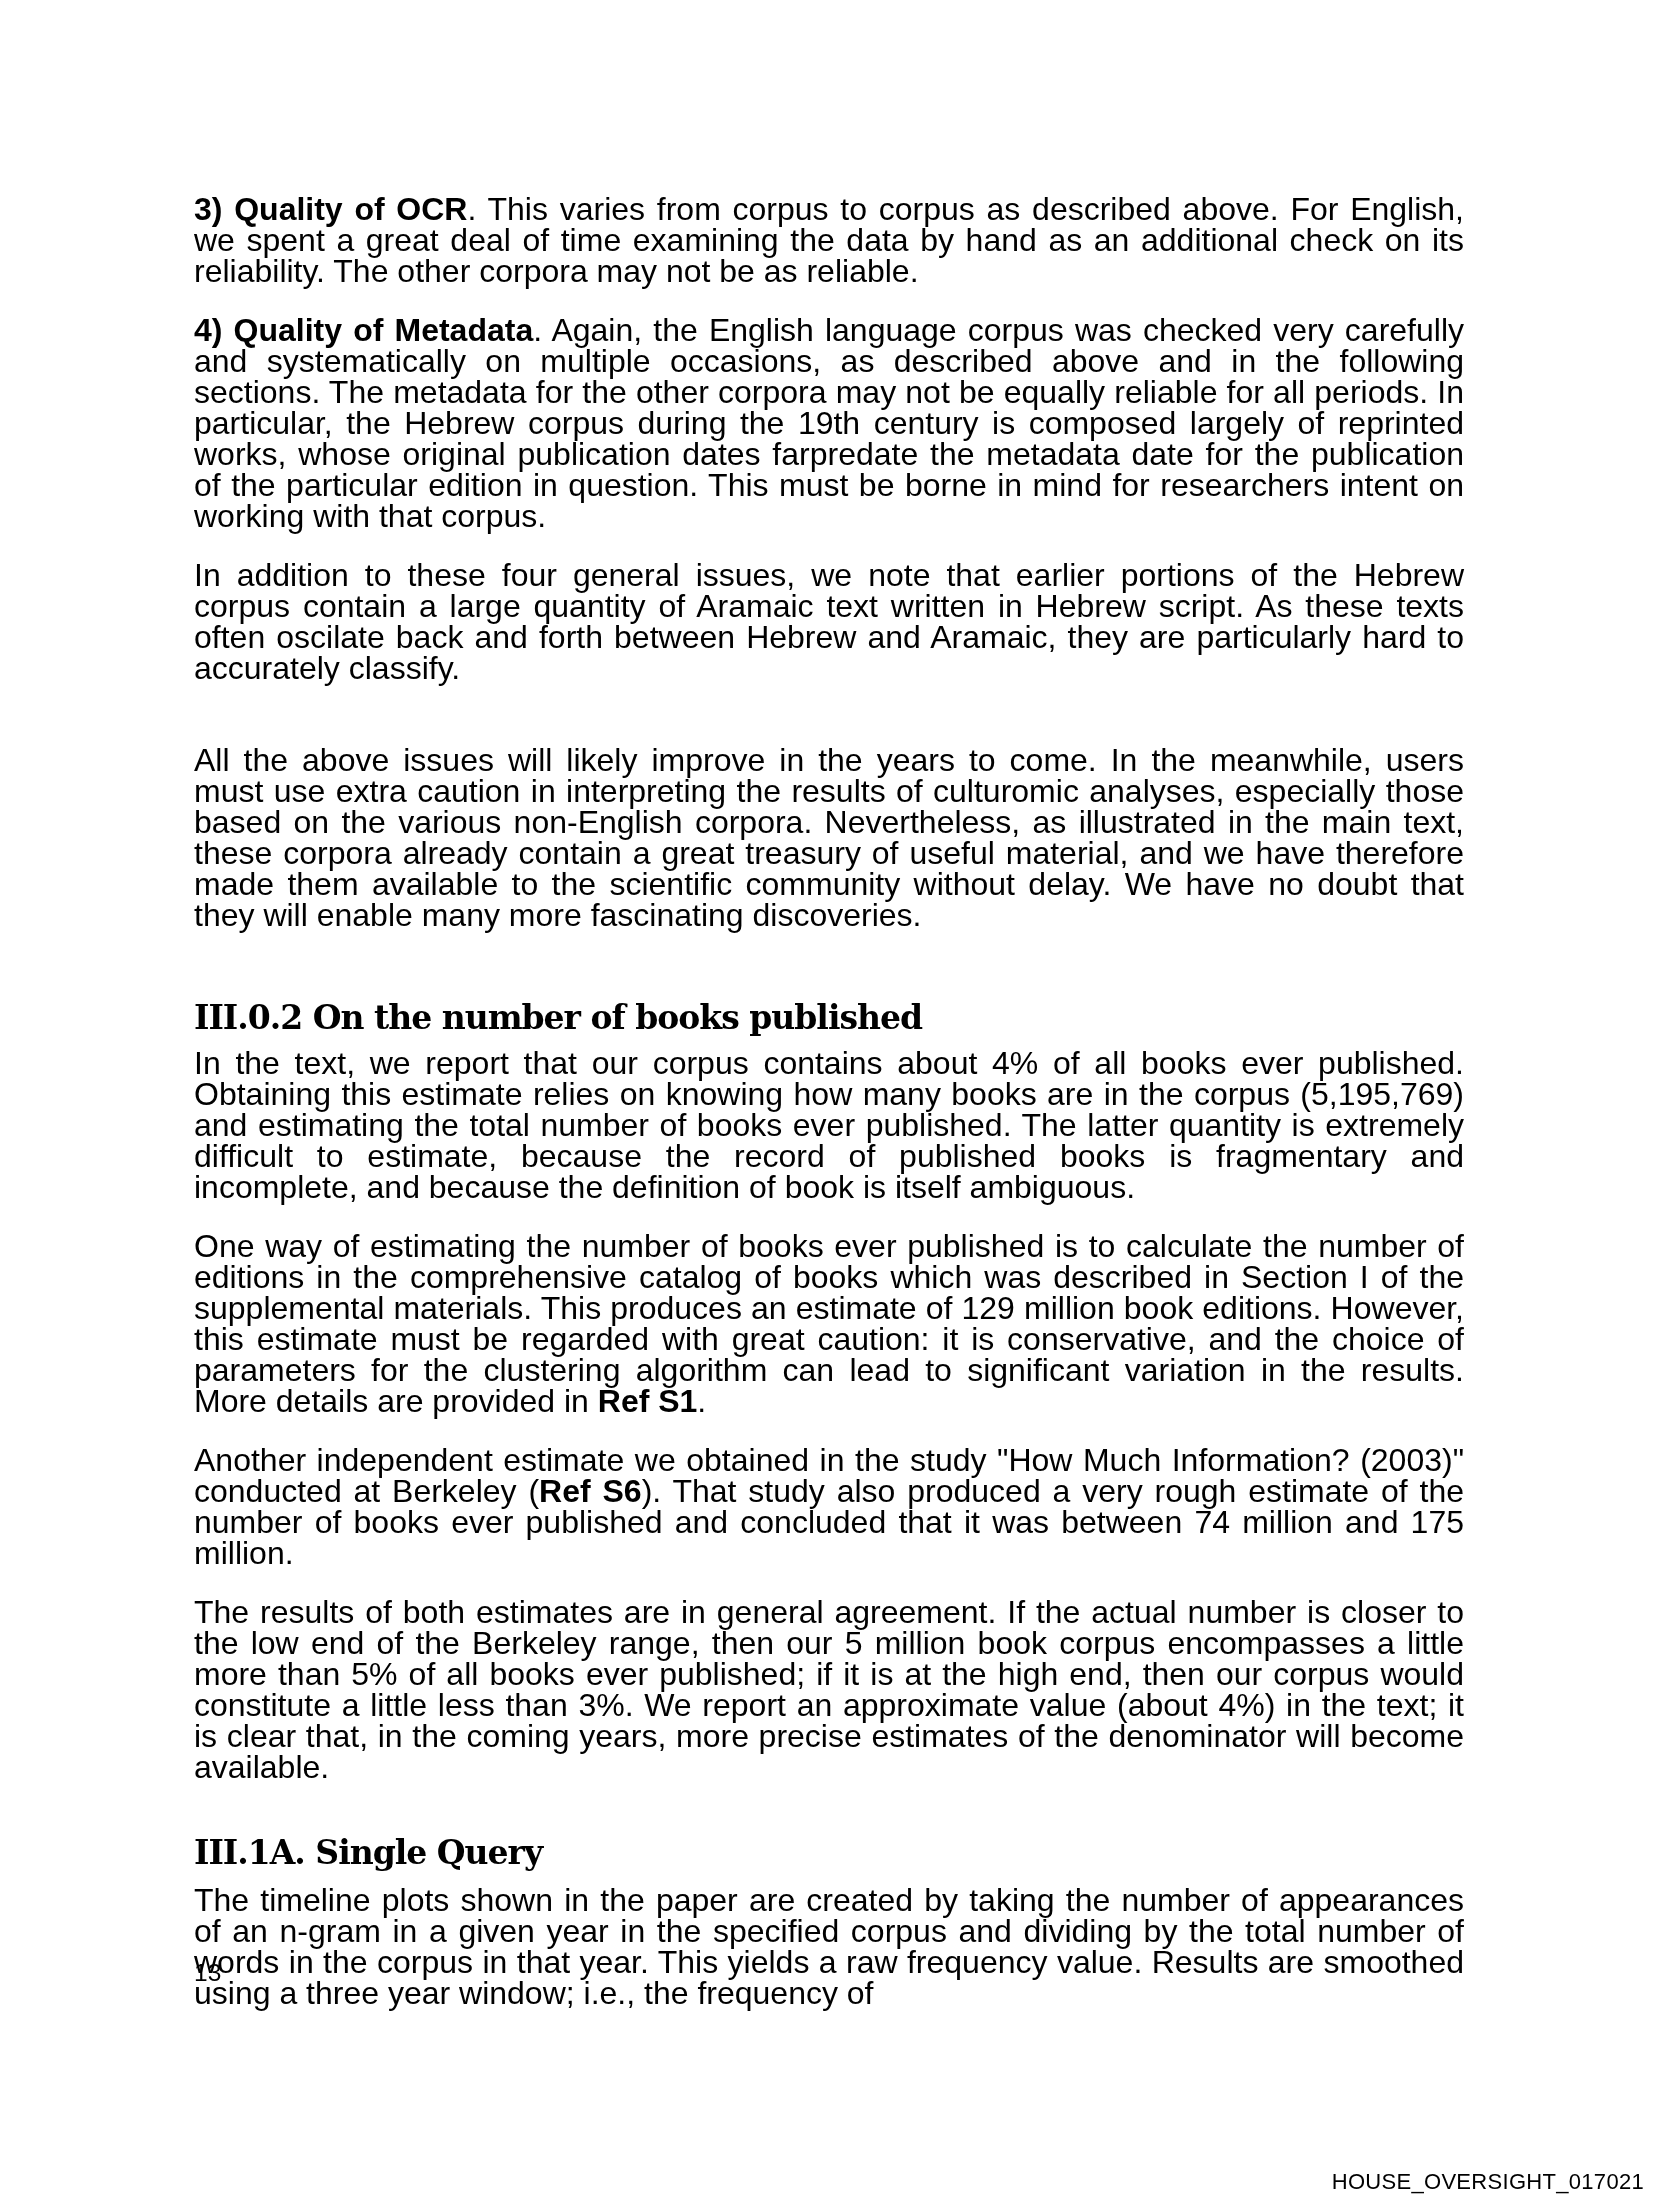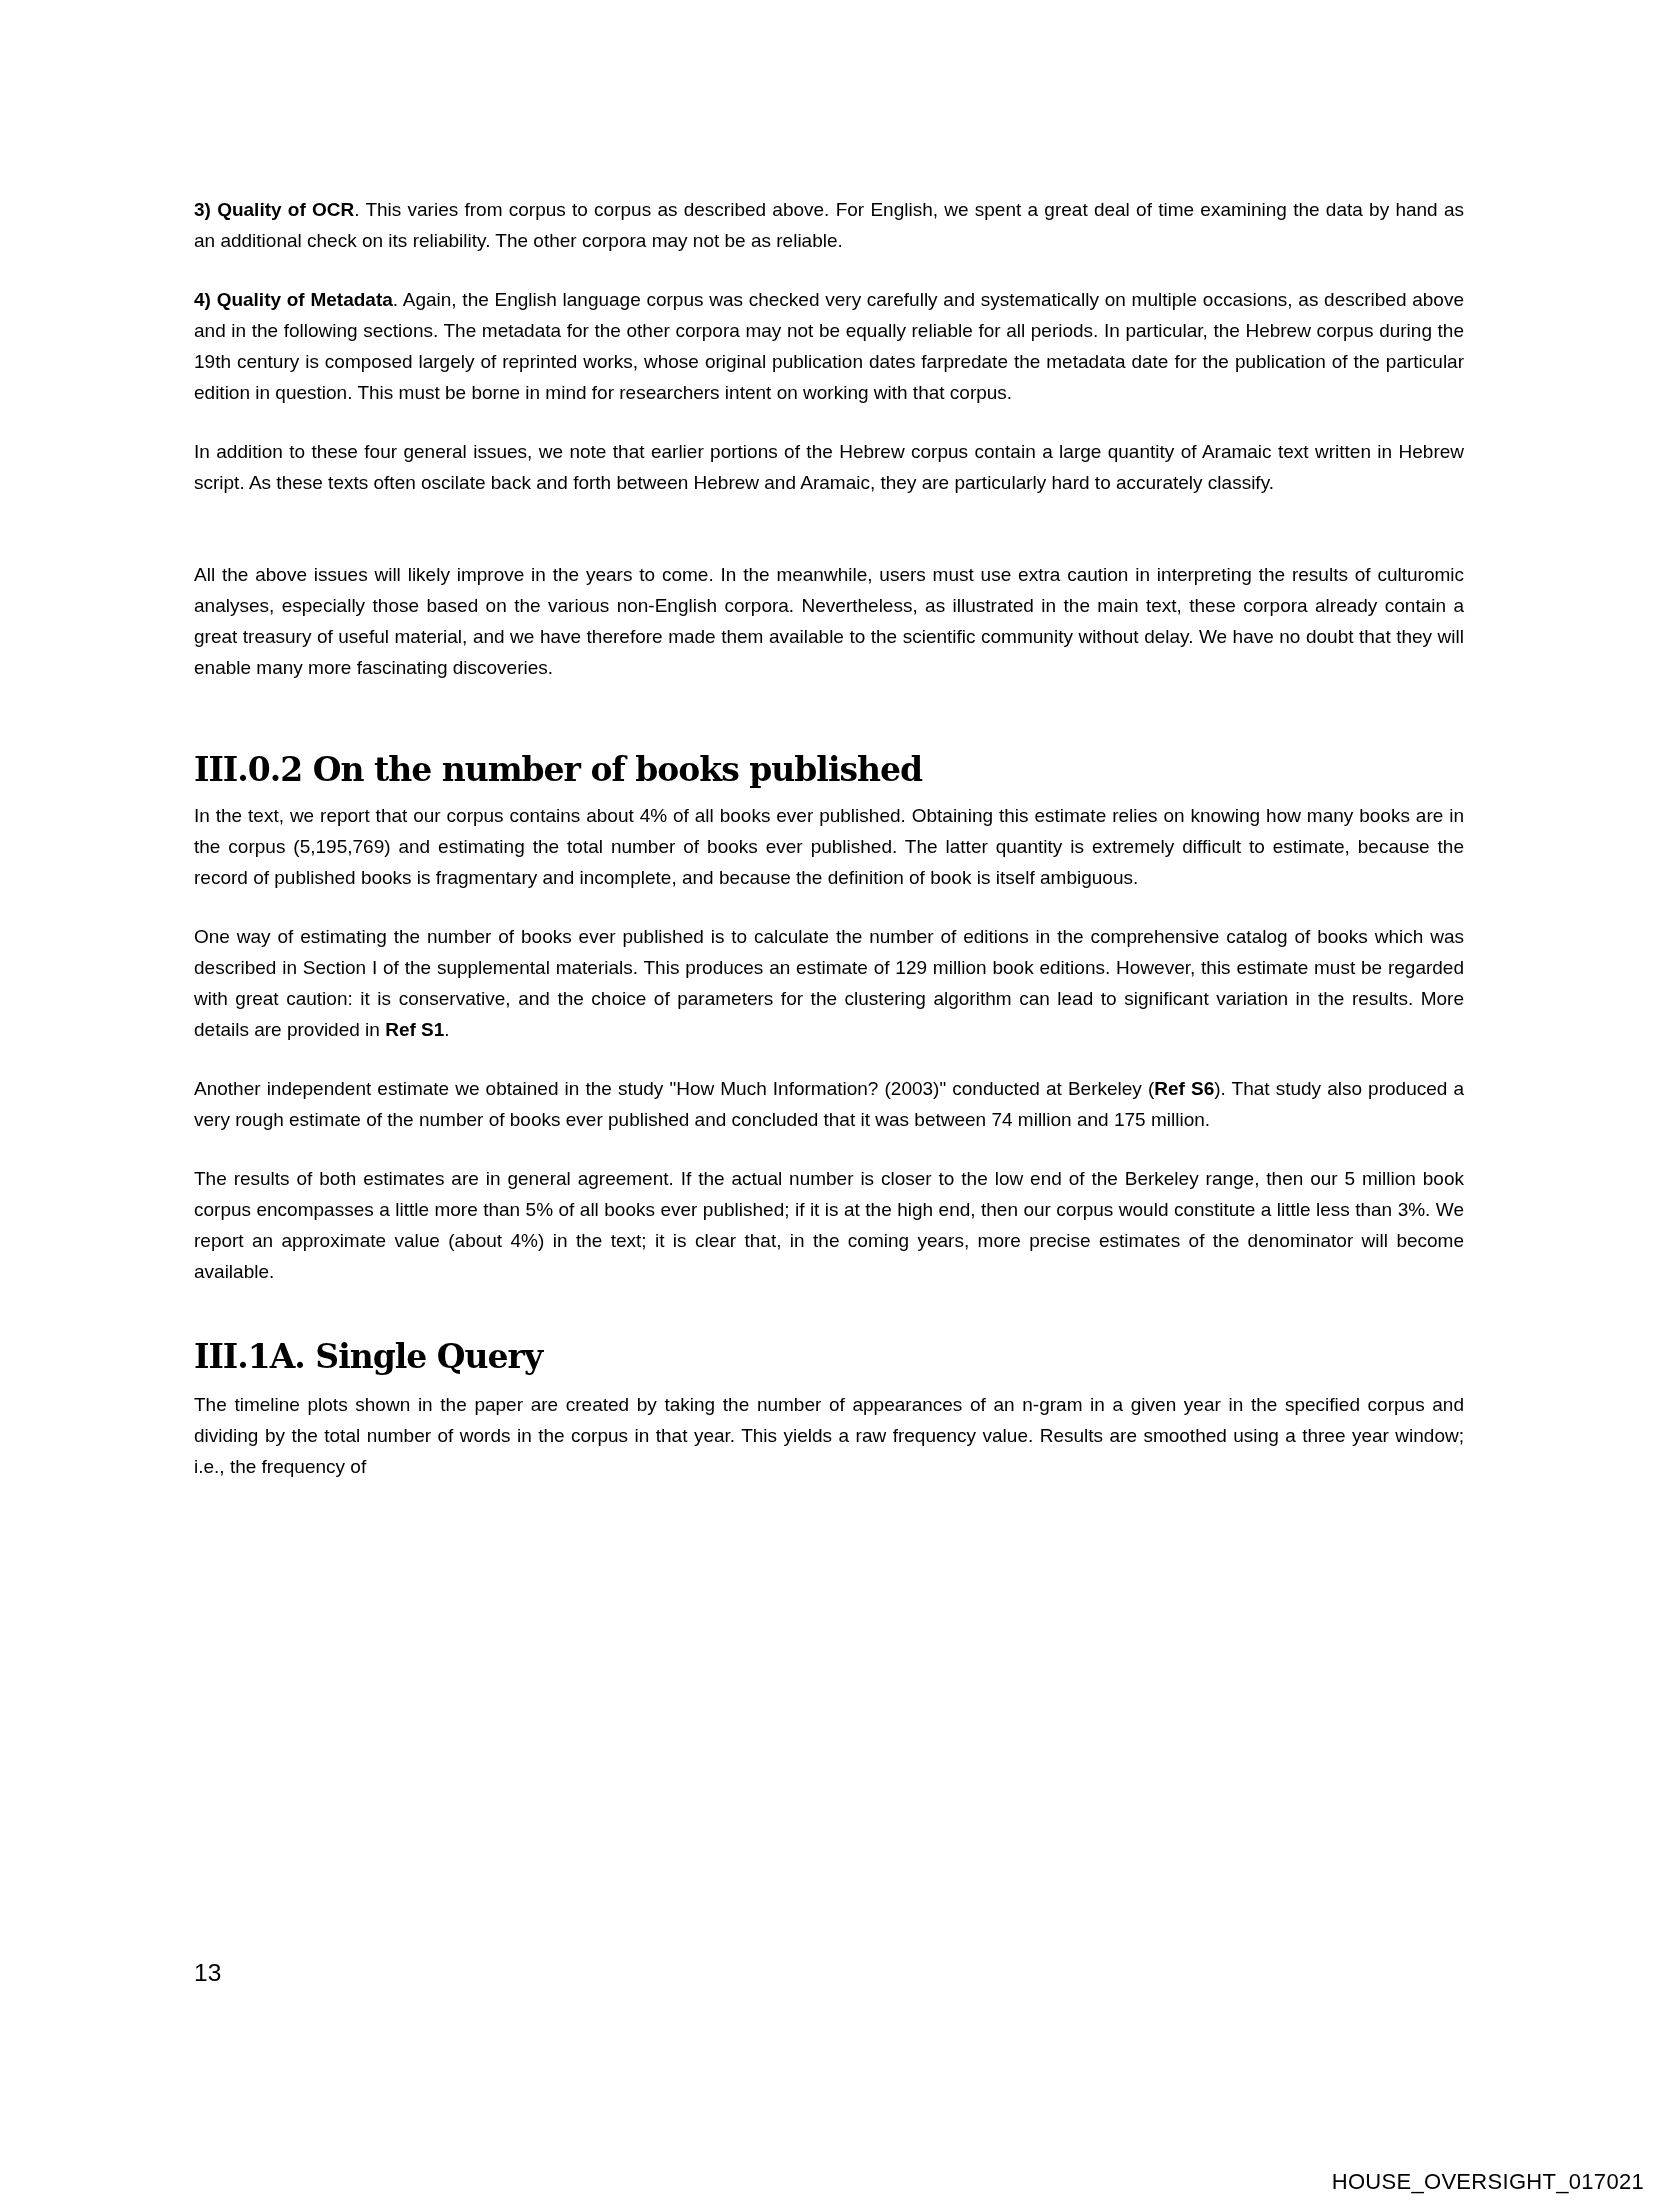--- a/index.html
+++ b/index.html
@@ -16,21 +16,21 @@
       font-family: "Liberation Sans", sans-serif;
     }
     .page {
       position: absolute;
       left: 194px;
       top: 194px;
       width: 1270px;
     }
     p {
       margin: 0;
-      font-size: 19px;
+      font-size: 32px;
       line-height: 31px;
       text-align: justify;
       text-align-last: left;
     }
     p.gap-sm { margin-top: 28px; }
     p.gap-xl { margin-top: 61px; }
     b { font-weight: bold; }
 
     .h2 {
       font-family: "DejaVu Serif", "Liberation Serif", serif;

